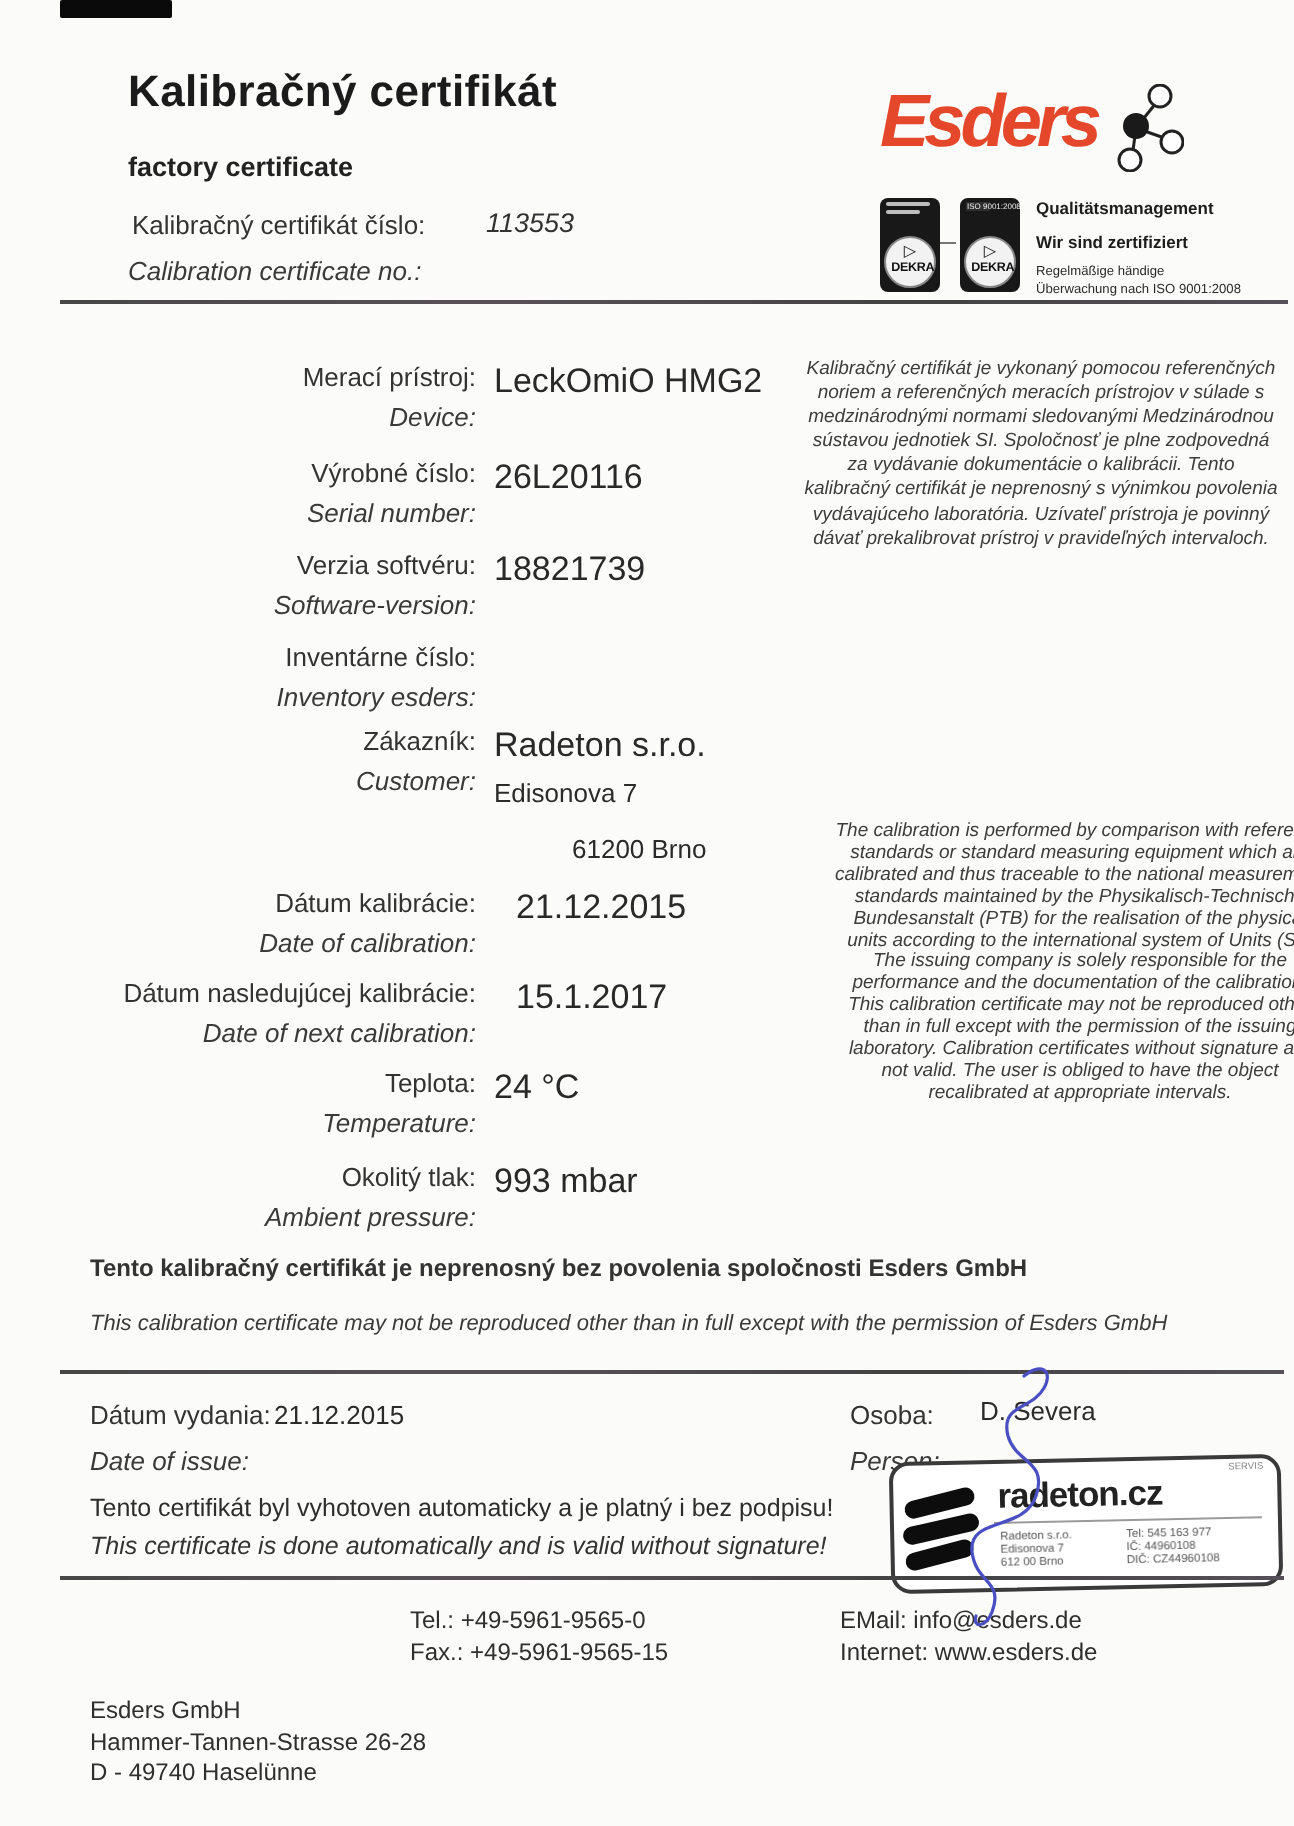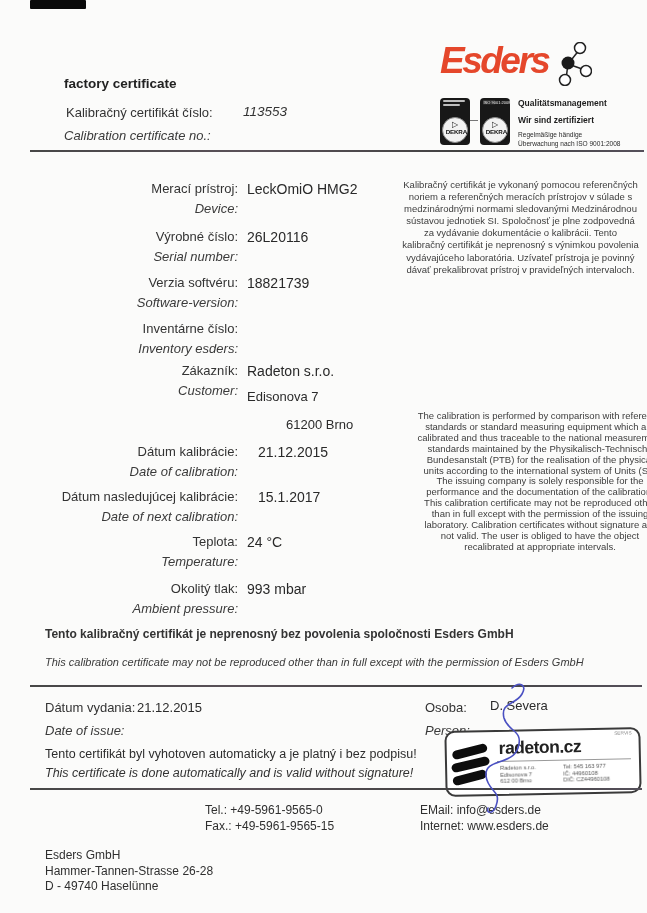--- a/index.html
+++ b/index.html
@@ -34,23 +34,23 @@
   .seal .tri{font-size:8px;line-height:8px;color:#111;margin-top:3px;}
   .seal .dk{font-size:8px;font-weight:bold;color:#111;transform:scale(.78);transform-origin:center top;letter-spacing:-.2px;}
   .qtext .q1{font-size:8.5px;font-weight:bold;color:#1d1d1d;}
   .qtext .q2{font-size:8.5px;font-weight:bold;color:#1d1d1d;margin-top:7px;}
   .qtext .q3{font-size:8px;color:#2a2a2a;margin-top:6px;transform:scale(.82);transform-origin:left top;white-space:nowrap;}
   .qtext .q4{font-size:8px;color:#2a2a2a;transform:scale(.82);transform-origin:left top;white-space:nowrap;}
   
   .frow{position:absolute;left:0;width:647px;}
   .frow .lk{position:absolute;left:0;top:0;width:238px;text-align:right;font-size:13px;color:#333;}
   .frow .le{position:absolute;left:0;top:20px;width:238px;text-align:right;font-size:13px;font-style:italic;color:#3a3a3a;}
-  .frow .fv{position:absolute;left:247px;top:0;font-size:14px;color:#292929;}
-  
-  .para{position:absolute;text-align:center;color:#3d3d3d;}
+  .frow .fv{position:absolute;left:247px;top:0;font-size:17px;color:#292929;}
+  
+  .para{position:absolute;text-align:center;color:#3d3d3d;font-style:italic;}
   .para.sk{left:402px;top:179px;width:237px;font-size:9.5px;line-height:12.1px;}
   .para.en{left:397px;top:411px;width:246px;font-size:9.5px;line-height:10.9px;margin-left:20px;}
   .notice-sk{font-size:12px;color:#333;font-weight:bold;}
   .notice-en{font-size:11px;font-style:italic;color:#3a3a3a;}
   .auto-sk{font-size:12.5px;color:#2d2d2d;}
   .auto-en{font-size:12.5px;font-style:italic;color:#333;}
   
   .stamp{position:absolute;left:445px;top:729px;width:196px;height:66px;background:#fff;
          border:2px solid #3a3a3a;border-radius:10px;transform:rotate(-1.2deg);box-sizing:border-box;}
   .stamp .servis{position:absolute;right:7px;top:1px;font-size:8px;color:#8a8a8a;transform:scale(.6);transform-origin:right top;}
@@ -62,20 +62,21 @@
   
   .fcol{position:absolute;font-size:12px;line-height:15.5px;color:#2f2f2f;}
 </style>
 </head>
 <body>
 
 <div class="page">
 
   <div class="abs scan-mark" style="left:30px;top:0;width:56px;height:9px;"></div>
 
+  <div class="abs title" style="left:64px;top:33px;">Kalibračný certifikát</div>
   <div class="abs subtitle" style="left:64px;top:76px;">factory certificate</div>
   <div class="abs lab" style="left:66px;top:105px;">Kalibračný certifikát číslo:</div>
   <div class="abs val-italic" style="left:243px;top:104px;">113553</div>
   <div class="abs lab-en" style="left:64px;top:128px;">Calibration certificate no.:</div>
 
   <div class="abs" style="left:440px;top:42px;width:202px;height:100px;">
     <div style="display:flex;align-items:flex-start;">
       <span class="brand" style="color:#e5472b;">Esders</span>
       <span style="margin-left:4px;">
         <svg width="40" height="44" viewBox="0 0 40 44">

